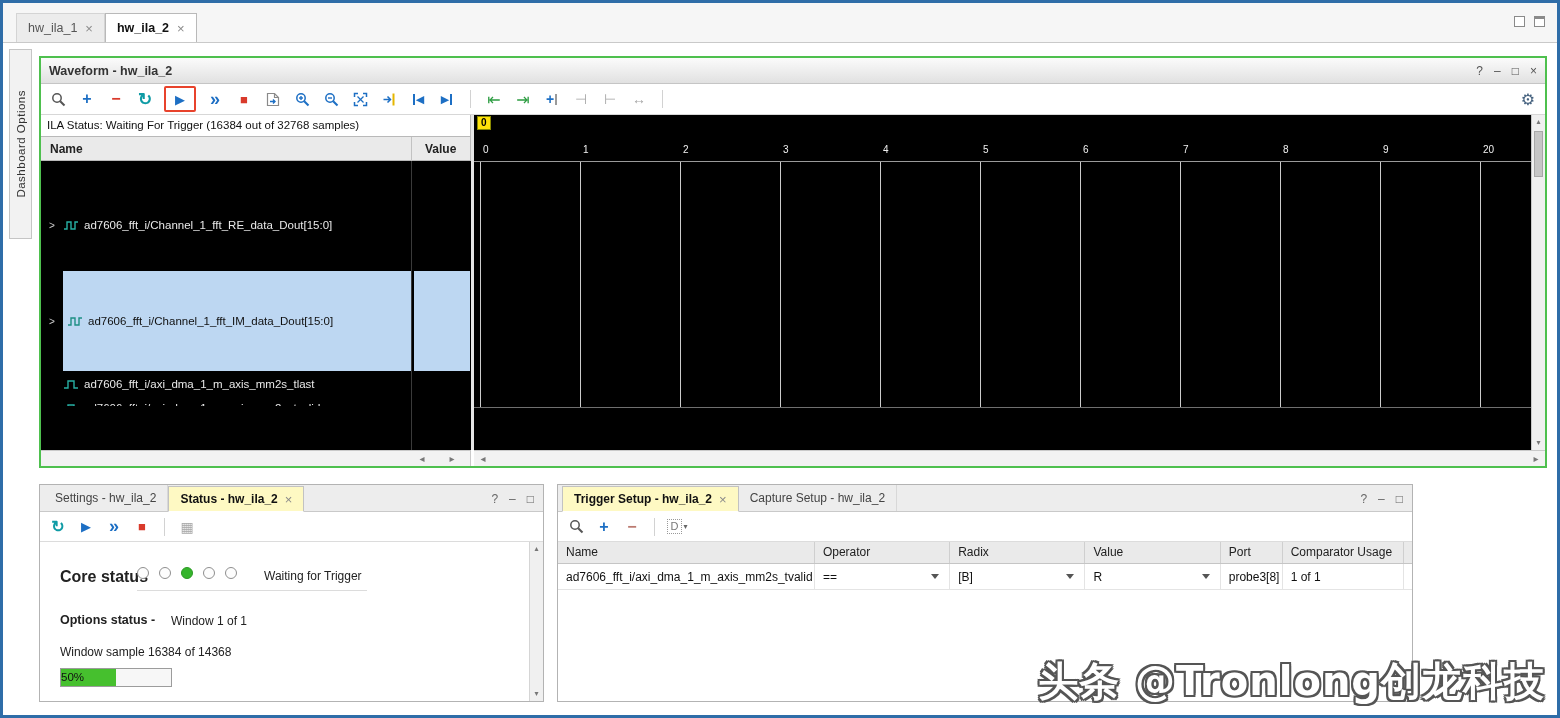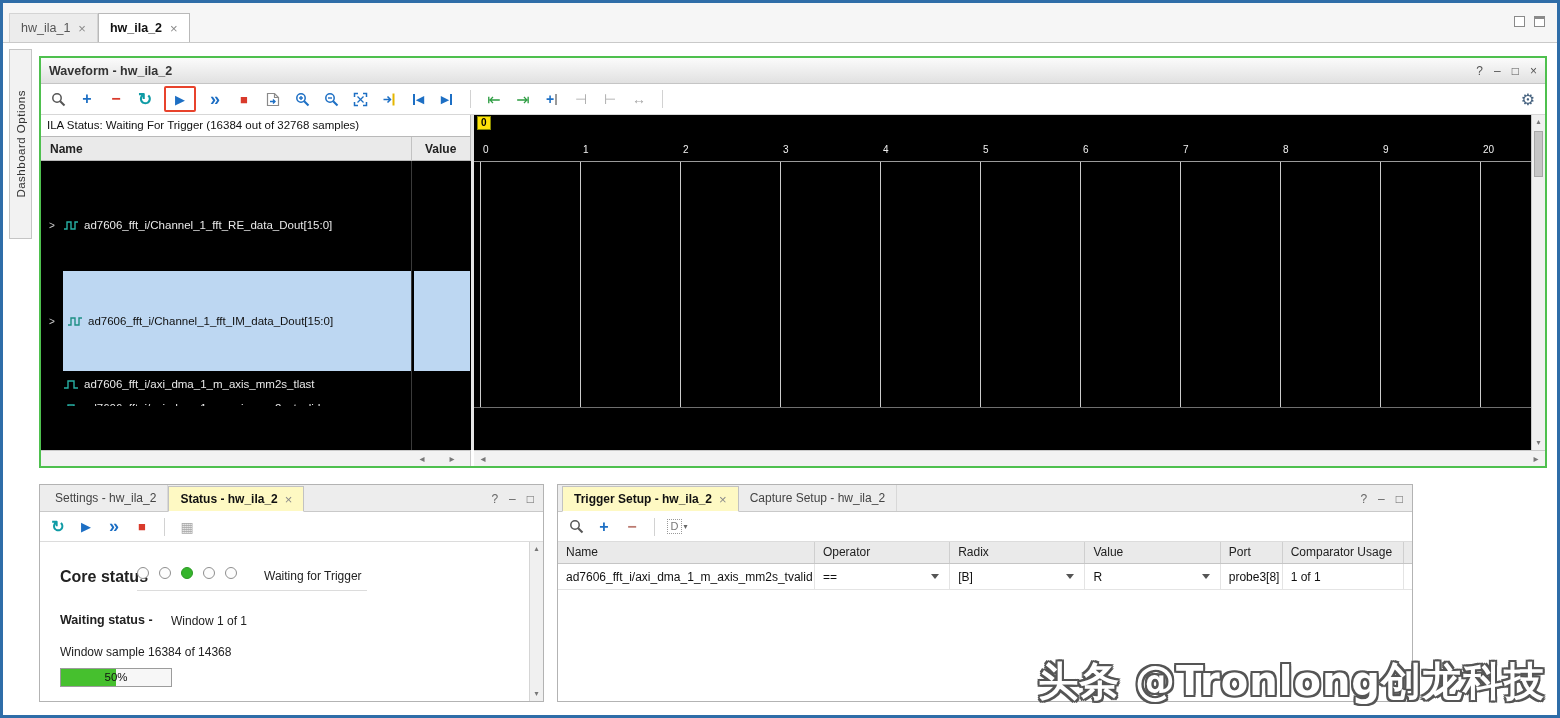--- a/index.html
+++ b/index.html
@@ -1,20 +1,20 @@
 <!DOCTYPE html>
 <html><head>
 <meta charset="utf-8">
 <style>
 *{box-sizing:border-box;margin:0;padding:0}
 body{background:#cfcfcf;font-family:"Liberation Sans",sans-serif}
 #app{position:relative;width:1560px;height:718px;background:#fff;border:3px solid #2f6da8;overflow:hidden}
 
 
-.toptabs{position:absolute;left:0;top:0;width:100%;height:40px;background:#f6f6f6;border-bottom:1px solid #c9c9c9;display:flex;align-items:flex-end;padding-left:6px}
+.toptabs{position:absolute;left:0;top:0;width:100%;height:40px;background:#f6f6f6;border-bottom:1px solid #c9c9c9;display:flex;align-items:flex-end;padding-left:13px}
 .ttab{height:29px;display:flex;align-items:center;gap:8px;padding:0 11px;font-size:12.5px;color:#555;border:1px solid #d4d4d4;border-bottom:none;background:#ececec;cursor:default}
 .ttab.active{background:#fff;color:#111;font-weight:bold;border-color:#b9b9b9}
 .tclose{color:#8a8a8a;font-size:13px;font-weight:normal}
 .winicons{position:absolute;right:12px;top:13px;display:flex;gap:9px;align-items:center}
 .wic{width:11px;height:11px;border:1px solid #8a8a8a;display:inline-block;background:#fff}
 .wic.max{border-top-width:3px}
 
 
 .dashopt{position:absolute;left:6px;top:46px;width:23px;height:190px;background:#f2f2f2;border:1px solid #c5c5c5;display:flex;align-items:center;justify-content:center}
 .dashopt span{writing-mode:vertical-rl;transform:rotate(180deg);font-size:11.5px;color:#333;letter-spacing:.5px;white-space:nowrap}
@@ -76,21 +76,21 @@
 .csdots{position:absolute;left:97px;top:25px;display:flex;gap:10px;align-items:center}
 .dot{width:12px;height:12px;border-radius:50%;border:1.5px solid #8f8f8f;background:#fdfdfd}
 .dot.on{background:#35b52c;border-color:#2c9a24}
 .cstext{position:absolute;left:224px;top:27px;font-size:12px;color:#222}
 .csline{position:absolute;left:97px;top:48px;width:230px;height:1px;background:#dcdcdc}
 .caplabel{position:absolute;left:20px;top:71px;font-size:12.5px;font-weight:bold;color:#222}
 .capval{position:absolute;left:131px;top:72px;font-size:12px;color:#222}
 .sampletext{position:absolute;left:20px;top:103px;font-size:12px;color:#222}
 .progress{position:absolute;left:20px;top:126px;width:112px;height:19px;border:1px solid #9c9c9c;background:#f7f7f7}
 .pfill{height:100%;background:#46c02e}
-.plabel{position:absolute;left:0;top:2px;width:100%;text-align:center;font-size:11.5px;color:#111}
+.plabel{position:absolute;left:0;top:2px;width:100%;font-size:11.5px;color:#111}
 .trgbody{position:relative;height:159px}
 .trghead{display:flex;height:22px;background:#eaeaea;border-bottom:1px solid #c5c5c5;font-size:12px;color:#222}
 .trghead>div{padding:3px 0 0 8px;border-right:1px solid #cfcfcf;height:100%;overflow:hidden;white-space:nowrap}
 .trgrow{display:flex;height:26px;border-bottom:1px solid #e4e4e4;font-size:12px;color:#111;align-items:stretch}
 .trgrow>div{display:flex;align-items:center;padding-left:8px;border-right:1px solid #e4e4e4;overflow:hidden;white-space:nowrap}
 .cw0{width:276px}.cw1{width:145px}.cw2{width:145px}.cw3{width:145px}.cw4{width:66px}.cw5{width:130px}
 .cwf{flex:1;border-right:none!important}
 .caret{width:0;height:0;border-left:4px solid transparent;border-right:4px solid transparent;border-top:5px solid #555;margin-left:auto;margin-right:10px}
 .dbox{font-size:11px;color:#777;border:1px dotted #999;padding:0 3px;line-height:13px}
 .caretsm{font-size:8px;color:#666;margin-left:1px}
@@ -338,21 +338,21 @@
       <span class="cslabel">Core status</span>
       <span class="csdots">
         <span class="dot"></span>
         <span class="dot"></span>
         <span class="dot on"></span>
         <span class="dot"></span>
         <span class="dot"></span>
       </span>
       <span class="cstext">Waiting for Trigger</span>
       <div class="csline"></div>
-      <span class="caplabel">Waiting status -</span>
+      <span class="caplabel">Options status -</span>
       <span class="capval">Window 1 of 1</span>
       <span class="sampletext">Window sample 16384 of 14368</span>
       <div class="progress">
         <div class="pfill" style="width: 50%;"></div>
         <span class="plabel">50%</span>
       </div>
       <div class="statscroll">
         <span class="sarrow" style="top:0">▴</span>
         <span class="sarrow" style="bottom:0">▾</span>
       </div>

